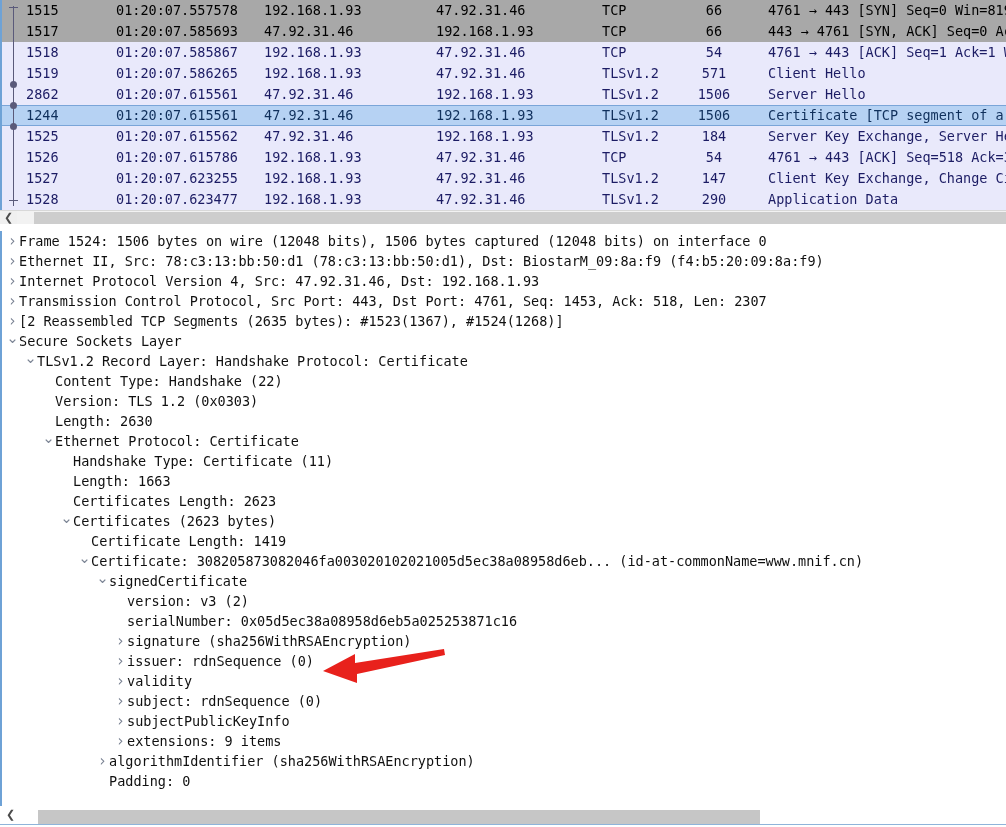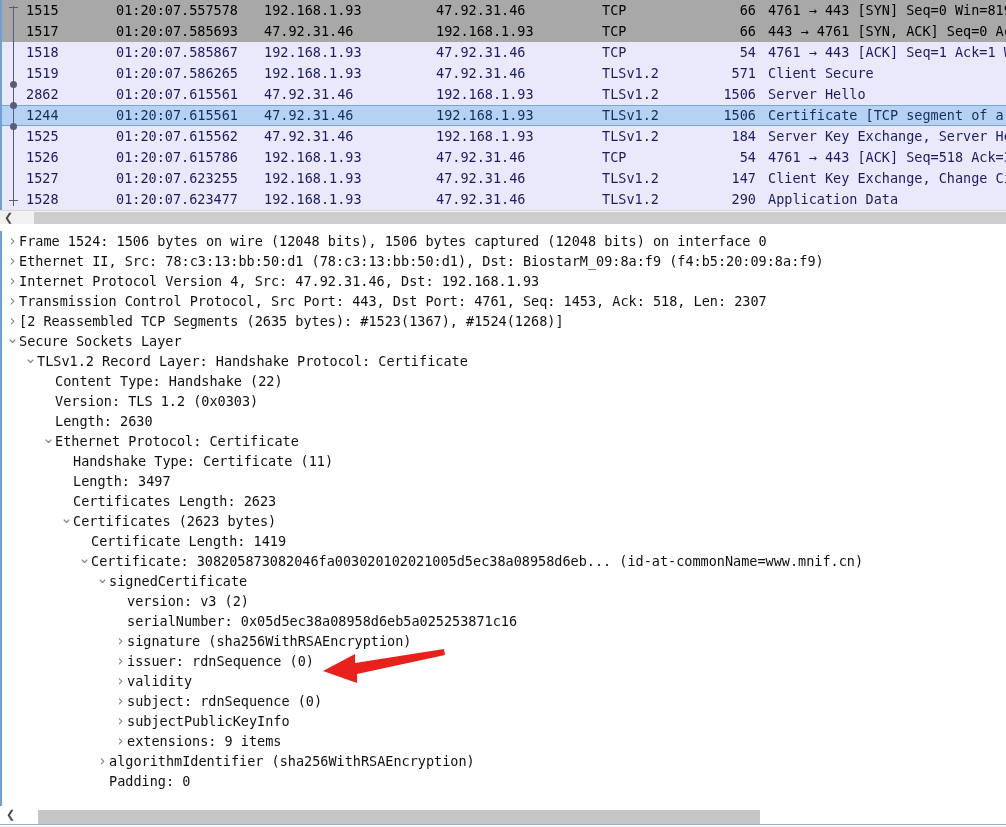--- a/index.html
+++ b/index.html
@@ -44,21 +44,21 @@
   .prow.gray   { background: #a8a8a8; color: #000; }
   .prow.plain  { background: #e9e9fb; color: #1c1c64; }
   .prow.sel    { background: #b6d2f3; color: #10305c; border-top:1px solid #7aa5d8; border-bottom:1px solid #7aa5d8; height:19px; line-height:19px;}
 
   .c-gutter { position:absolute; left:0;  width:24px; text-align:center; }
   .c-no     { position:absolute; left:24px; width:78px; text-align:left; }
   .c-time   { position:absolute; left:114px; }
   .c-src    { position:absolute; left:262px; }
   .c-dst    { position:absolute; left:434px; }
   .c-proto  { position:absolute; left:600px;text-align:center; }
-  .c-len    { position:absolute; left:690px; width:44px; text-align:right;margin-left:20px;}
+  .c-len    { position:absolute; left:690px; width:44px; text-align:center;}
   .c-info   { position:absolute; left:766px; }
 
   
   #relation-line {
     position:absolute;
     left: 11px;
     top: 6px;
     width: 1px;
     height: 200px;
     background: #5a5a7a;
@@ -211,21 +211,21 @@
         <span class="c-info">4761 → 443 [ACK] Seq=1 Ack=1 Wi</span>
       </div>
       <div class="prow plain">
         <span class="c-gutter"></span>
         <span class="c-no">1519</span>
         <span class="c-time">01:20:07.586265</span>
         <span class="c-src">192.168.1.93</span>
         <span class="c-dst">47.92.31.46</span>
         <span class="c-proto">TLSv1.2</span>
         <span class="c-len">571</span>
-        <span class="c-info">Client Secure</span>
+        <span class="c-info">Client Hello</span>
       </div>
       <div class="prow plain">
         <span class="c-gutter"></span>
         <span class="c-no">2862</span>
         <span class="c-time">01:20:07.615561</span>
         <span class="c-src">47.92.31.46</span>
         <span class="c-dst">192.168.1.93</span>
         <span class="c-proto">TLSv1.2</span>
         <span class="c-len">1506</span>
         <span class="c-info">Server Hello</span>
@@ -306,21 +306,21 @@
       <div class="trow ind0"><span class="twist" style="font-size: 15px;">›</span><span class="tlabel">Internet Protocol Version 4, Src: 47.92.31.46, Dst: 192.168.1.93</span></div>
       <div class="trow ind0"><span class="twist" style="font-size: 15px;">›</span><span class="tlabel">Transmission Control Protocol, Src Port: 443, Dst Port: 4761, Seq: 1453, Ack: 518, Len: 2307</span></div>
       <div class="trow ind0"><span class="twist" style="font-size: 15px;">›</span><span class="tlabel">[2 Reassembled TCP Segments (2635 bytes): #1523(1367), #1524(1268)]</span></div>
       <div class="trow ind0"><span class="twist" style="font-size: 15px; position: relative; top: -3px;">⌄</span><span class="tlabel">Secure Sockets Layer</span></div>
       <div class="trow ind1"><span class="twist" style="font-size: 15px; position: relative; top: -3px;">⌄</span><span class="tlabel">TLSv1.2 Record Layer: Handshake Protocol: Certificate</span></div>
       <div class="trow ind2"><span class="twist none"></span><span class="tlabel">Content Type: Handshake (22)</span></div>
       <div class="trow ind2"><span class="twist none"></span><span class="tlabel">Version: TLS 1.2 (0x0303)</span></div>
       <div class="trow ind2"><span class="twist none"></span><span class="tlabel">Length: 2630</span></div>
       <div class="trow ind2"><span class="twist" style="font-size: 15px; position: relative; top: -3px;">⌄</span><span class="tlabel">Ethernet Protocol: Certificate</span></div>
       <div class="trow ind3"><span class="twist none"></span><span class="tlabel">Handshake Type: Certificate (11)</span></div>
-      <div class="trow ind3"><span class="twist none"></span><span class="tlabel">Length: 3497</span></div>
+      <div class="trow ind3"><span class="twist none"></span><span class="tlabel">Length: 1663</span></div>
       <div class="trow ind3"><span class="twist none"></span><span class="tlabel">Certificates Length: 2623</span></div>
       <div class="trow ind3"><span class="twist" style="font-size: 15px; position: relative; top: -3px;">⌄</span><span class="tlabel">Certificates (2623 bytes)</span></div>
       <div class="trow ind4"><span class="twist none"></span><span class="tlabel">Certificate Length: 1419</span></div>
       <div class="trow ind4"><span class="twist" style="font-size: 15px; position: relative; top: -3px;">⌄</span><span class="tlabel">Certificate: 308205873082046fa003020102021005d5ec38a08958d6eb... (id-at-commonName=www.mnif.cn)</span></div>
       <div class="trow ind5"><span class="twist" style="font-size: 15px; position: relative; top: -3px;">⌄</span><span class="tlabel">signedCertificate</span></div>
       <div class="trow ind6"><span class="twist none"></span><span class="tlabel">version: v3 (2)</span></div>
       <div class="trow ind6"><span class="twist none"></span><span class="tlabel">serialNumber: 0x05d5ec38a08958d6eb5a025253871c16</span></div>
       <div class="trow ind6"><span class="twist" style="font-size: 15px;">›</span><span class="tlabel">signature (sha256WithRSAEncryption)</span></div>
       <div class="trow ind6"><span class="twist" style="font-size: 15px;">›</span><span class="tlabel">issuer: rdnSequence (0)</span></div>
       <div class="trow ind6"><span class="twist" style="font-size: 15px;">›</span><span class="tlabel">validity</span></div>

